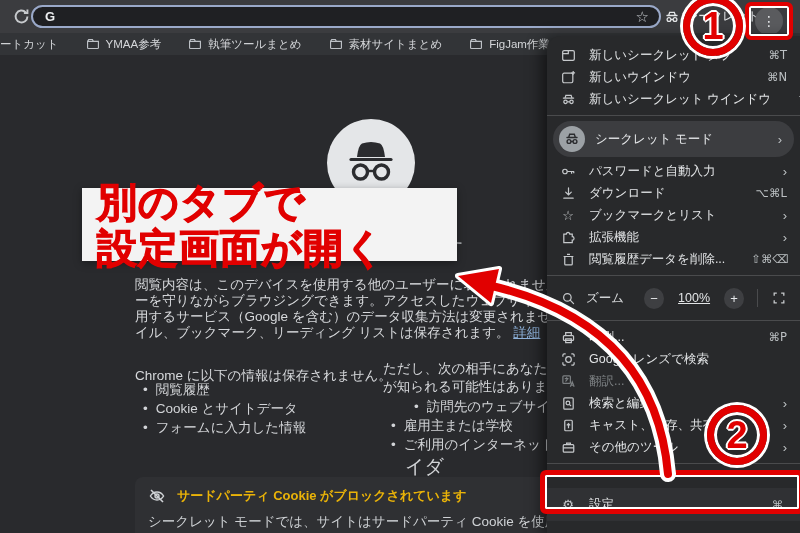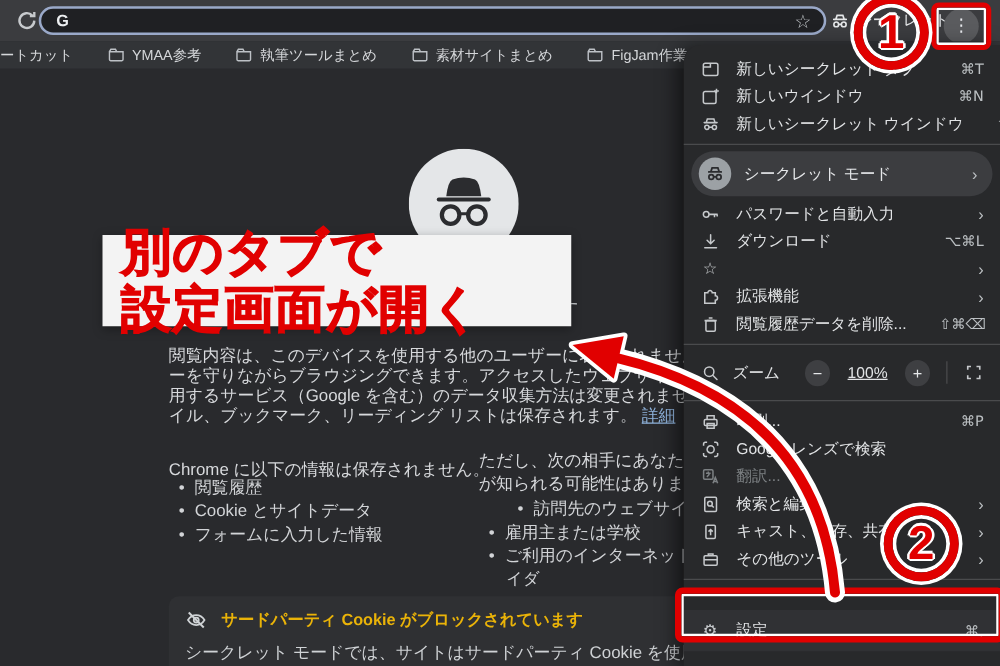--- a/index.html
+++ b/index.html
@@ -27,21 +27,21 @@
   
   .page{position:absolute;left:0;top:55px;width:800px;height:478px;background:#292a2d;}
   .avatar{position:absolute;left:327px;top:64px;width:88px;height:88px;}
   .p-head{position:absolute;left:171px;top:182px;width:400px;text-align:center;
     font-size:16px;color:#cfd2d5;}
   .pline{position:absolute;left:135px;white-space:nowrap;font-size:13.5px;color:#d7d9dc;}
   .details{color:#8fb3dc;text-decoration:underline;}
   .colhead{position:absolute;white-space:nowrap;font-size:13.5px;color:#d7d9dc;}
   .bul{position:absolute;white-space:nowrap;font-size:13.5px;color:#d2d4d7;}
   .bul::before{content:"•";margin-right:8px;}
-  .bulwrap{position:absolute;white-space:nowrap;font-size:13px;color:#d2d4d7;padding-left:14px;font-family:Liberation Serif, serif;}
+  .bulwrap{position:absolute;white-space:nowrap;font-size:19px;color:#d2d4d7;padding-left:14px;font-family:Liberation Serif, serif;}
   .card{position:absolute;left:135px;top:422px;width:561px;height:70px;background:#2f3033;border-radius:8px;}
   .card-title-row{position:absolute;left:13px;top:10px;display:flex;align-items:center;gap:11px;}
   .card-title{font-size:13px;font-weight:bold;color:#eab308;white-space:nowrap;}
   .card-body{position:absolute;left:13px;top:36px;font-size:13.5px;color:#cfd2d5;white-space:nowrap;}
   
   .menu{position:absolute;left:547px;top:36px;width:253px;height:497px;background:#28292b;
     border-radius:14px 0 0 0;box-shadow:-5px 3px 16px rgba(0,0,0,.55);box-sizing:border-box;padding-top:8px;}
   .mrow{height:22px;display:flex;align-items:center;padding:0 13px;gap:13px;font-size:12.5px;color:#e2e4e6;}
   .micon{width:16px;height:16px;flex:0 0 auto;color:#c6c9cc;display:flex;align-items:center;justify-content:center;font-size:13px;}
   .mlabel{white-space:nowrap;}
@@ -246,20 +246,21 @@
             <path d="M8 2v7.2M5 6.6L8 9.6l3-3" stroke-linecap="round"></path>
             <path d="M3 13h10" stroke-linecap="round"></path>
           </svg>
         </span>
       <span class="mlabel">ダウンロード</span>
       <span class="msp"></span>
         <span class="msc">⌥⌘L</span>
     </div>
     <div class="mrow">
       <span class="micon">☆</span>
+      <span class="mlabel">ブックマークとリスト</span>
       <span class="msp"></span>
         <span class="chev">›</span>
     </div>
     <div class="mrow">
       <span class="micon">
           <svg width="15" height="15" viewBox="0 0 16 16" fill="none" stroke="currentColor" stroke-width="1.3">
             <path d="M3 6h2.6a1.9 1.9 0 1 1 3.8 0H12v2.6a1.9 1.9 0 1 1 0 3.8V15H3z" transform="translate(0,-1.5)"></path>
           </svg>
         </span>
       <span class="mlabel">拡張機能</span>

